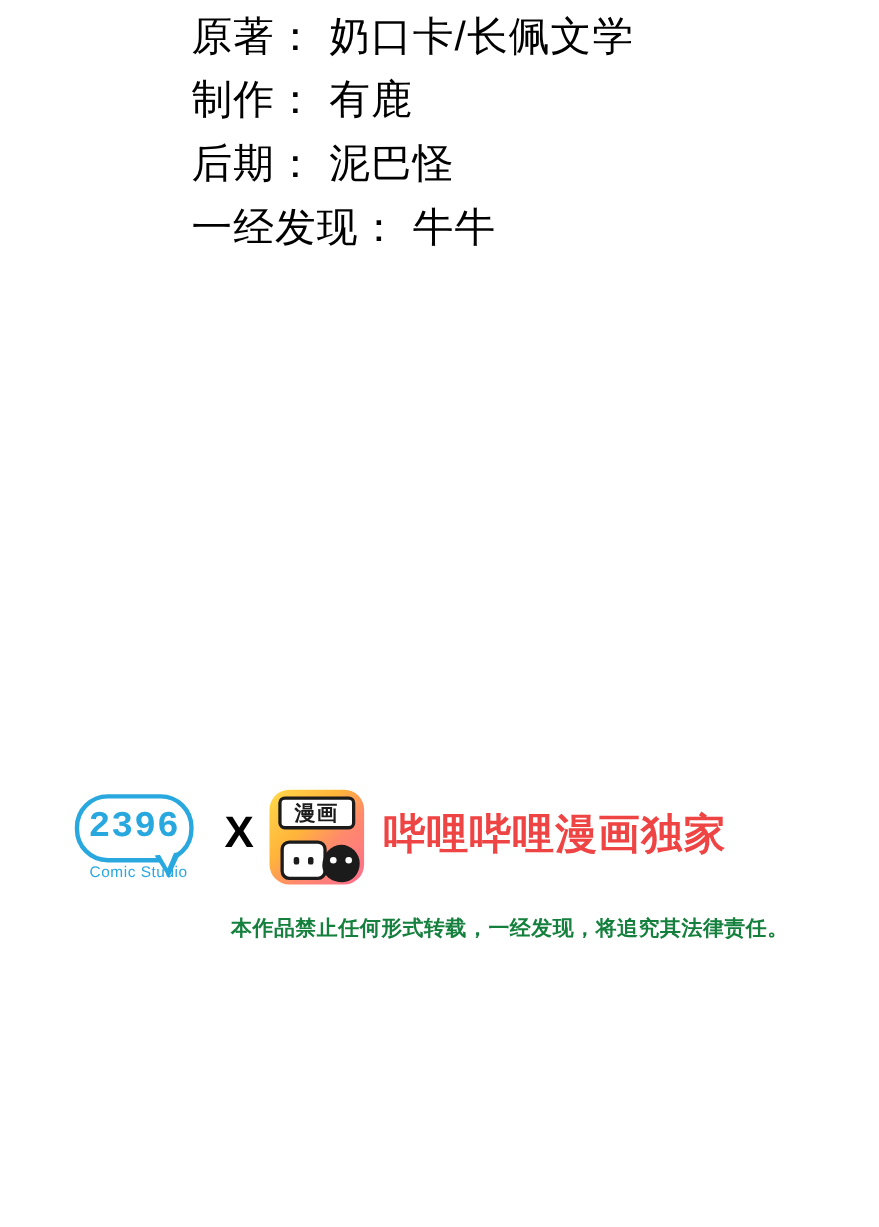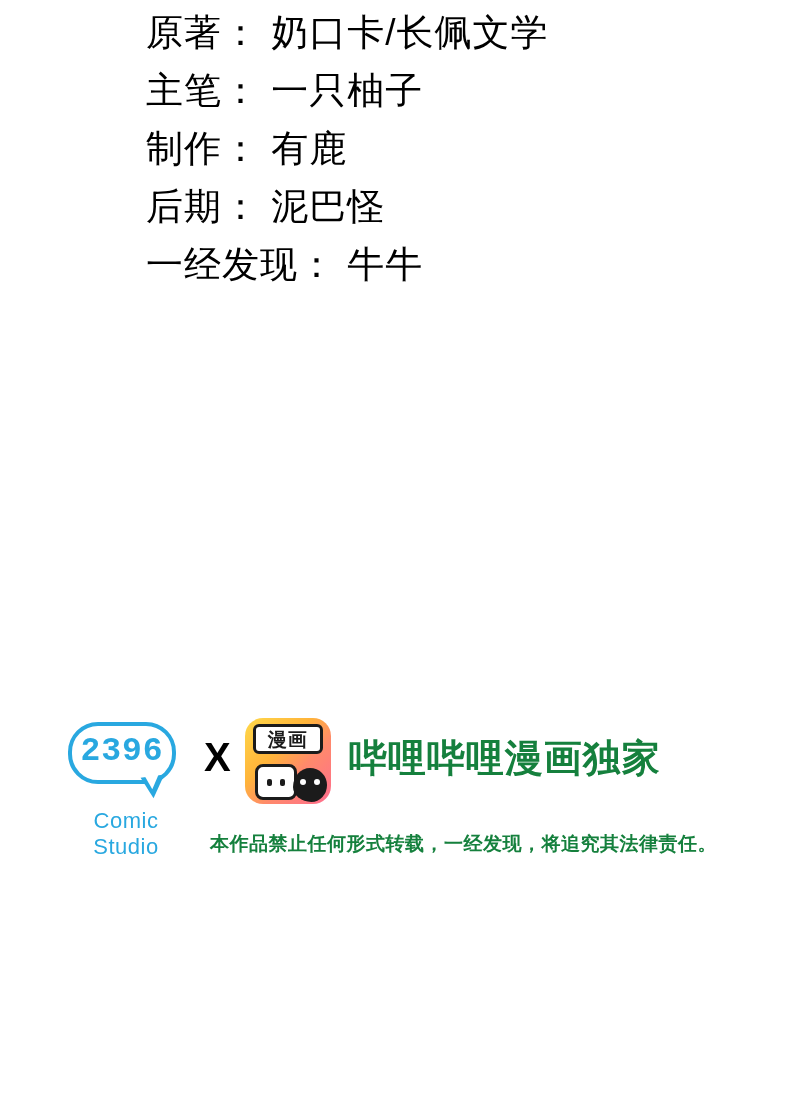--- a/index.html
+++ b/index.html
@@ -12,21 +12,21 @@
     height: 1115px;
     position: relative;
     font-family: "Liberation Sans", "DejaVu Sans", sans-serif;
     color: #000000;
     overflow: hidden;
   }
 
   
   .credits {
     position: absolute;
-    left: 146px;
+    left: 174px;
     top: 4px;
     width: 600px;
   }
   .credit-line {
     font-size: 37px;
     line-height: 58px;
     letter-spacing: 1px;
     color: #000000;
     white-space: pre;
     font-weight: 400;
@@ -96,25 +96,25 @@
     text-align: center;
     color: #29a8e0;
     font-size: 33px;
     font-weight: 700;
     letter-spacing: 1px;
     font-family: Liberation Mono, monospace;
   }
   .studio-name {
     position: absolute;
     left: 0;
-    top: 92px;
+    top: 68px;
     width: 132px;
     text-align: center;
     color: #29a8e0;
-    font-size: 22px;
+    font-size: 14px;
     letter-spacing: 0.5px;
     font-family: "Liberation Sans", sans-serif;
   }
 
   .x-mark {
     font-size: 40px;
     font-weight: 700;
     margin: 0 14px 26px 12px;
     color: #000;
     font-family: "Liberation Sans", sans-serif;
@@ -191,42 +191,41 @@
     border-radius: 50%;
   }
   .app-icon-blob::before { left: 7px; }
   .app-icon-blob::after { right: 7px; }
 
   .brand-text {
     font-size: 38px;
     font-weight: 700;
     letter-spacing: 1px;
     margin: 0 0 24px 18px;
-    color: #15803d;
+    color: #ef4444;
     white-space: nowrap;
     font-family: "Liberation Sans", "DejaVu Sans", sans-serif;
   }
 
   .disclaimer {
     position: absolute;
     left: 210px;
     top: 116px;
     font-size: 19px;
     font-weight: 700;
     letter-spacing: 0.5px;
     color: #15803d;
     white-space: nowrap;
   }
 </style>
 </head>
 <body>
 
 <div class="credits">
   <div class="credit-line">原著： 奶口卡/长佩文学</div>
-  <div class="credit-line">主笔： 一只柚子</div>
   <div class="credit-line">制作： 有鹿</div>
   <div class="credit-line">后期： 泥巴怪</div>
   <div class="credit-line">一经发现： 牛牛</div>
 </div>
 
 <div class="footer">
   <div class="logo-row">
 
     <div class="studio-logo">
       <div class="studio-bubble"></div>

